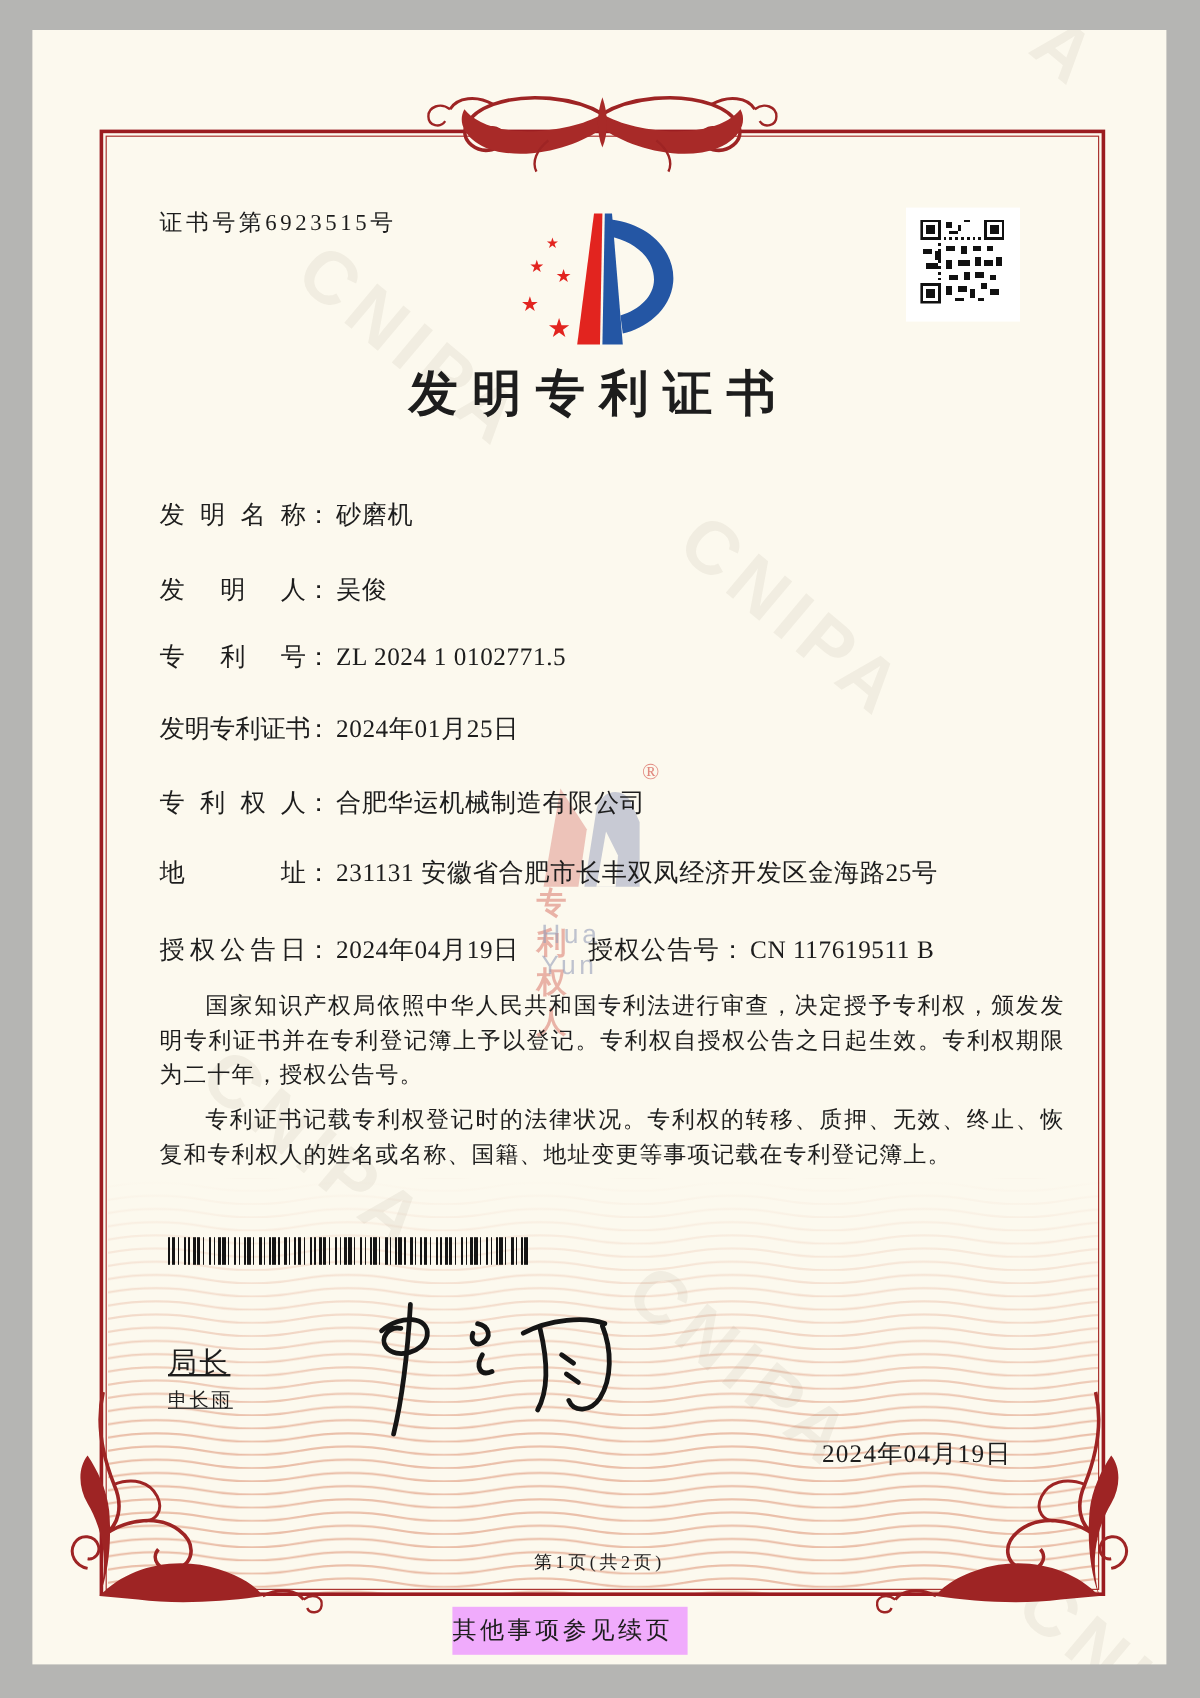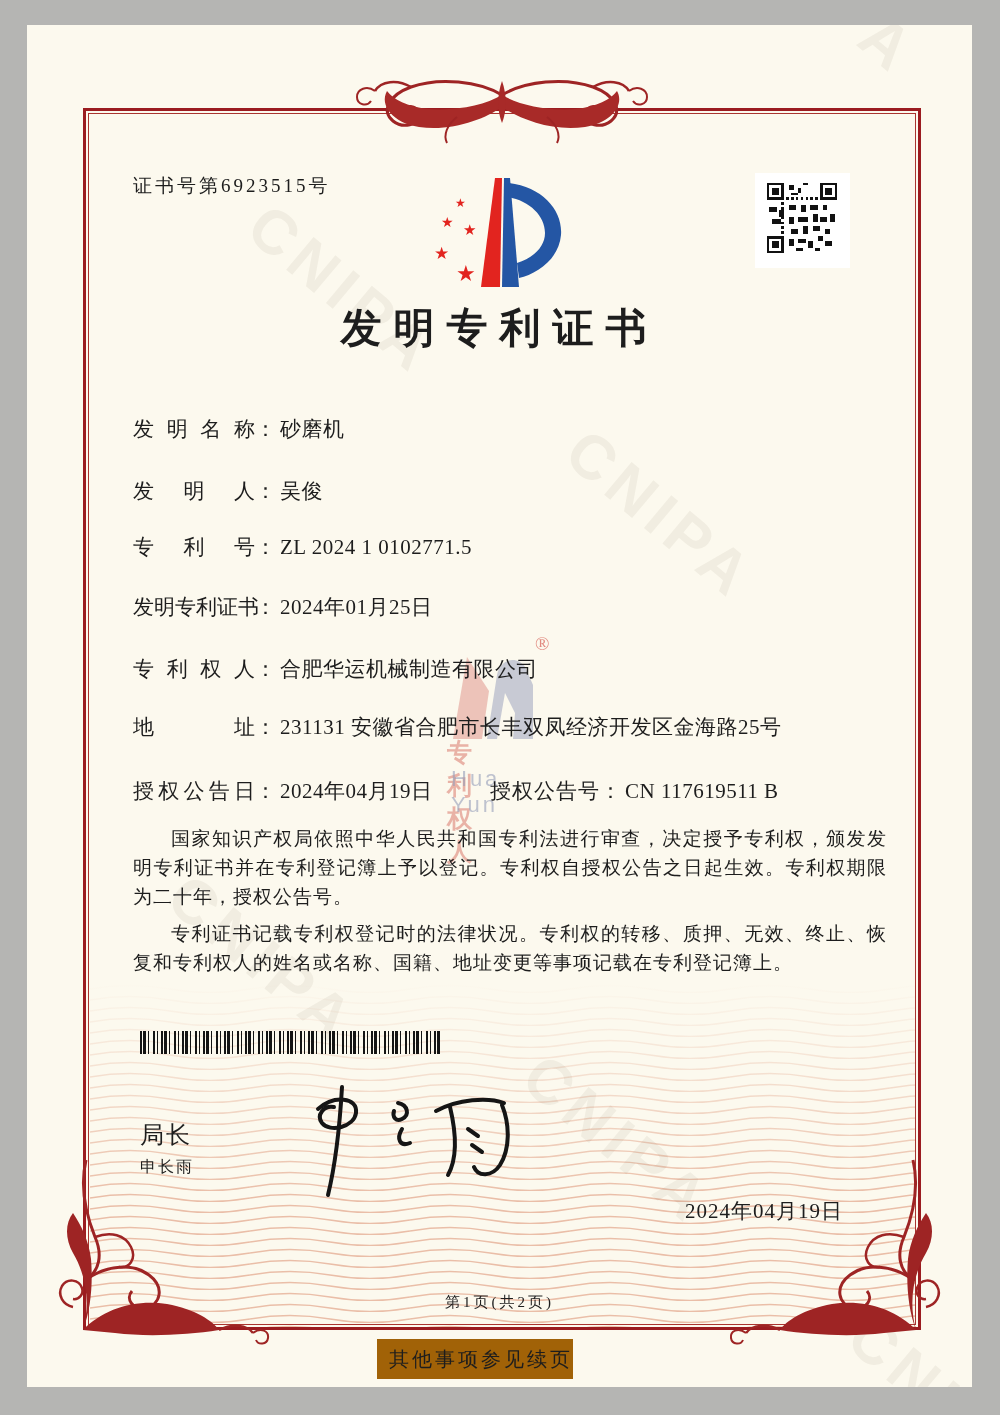--- a/index.html
+++ b/index.html
@@ -45,28 +45,28 @@
   .row2label{letter-spacing:1px;}
 
   .paras{left:106px;top:799px;width:754px;font-size:19px;line-height:29px;text-align:justify;}
   .paras p{margin:0 0 8px 0;text-indent:2em;letter-spacing:1px;}
 
   .barcode{left:113px;top:1006px;width:300px;height:23px;
     background:repeating-linear-gradient(90deg,#141414 0 2px,transparent 2px 3px,#141414 3px 6px,
       transparent 6px 8px,#141414 8px 9px,transparent 9px 13px,#141414 13px 15px,
       transparent 15px 17px,#141414 17px 18px,transparent 18px 21px);}
 
-  .sans{font-family:"Liberation Sans","DejaVu Sans",sans-serif;}
+  .sans{font-family:"Liberation Sans","DejaVu Sans",sans-serif;text-decoration:underline;}
   .signer-title{left:113px;top:1094px;font-size:24px;letter-spacing:2px;}
   .signer-name{left:113px;top:1132px;font-size:16px;letter-spacing:2px;}
   .sig{left:263px;top:1052px;}
   .issue-date{left:658px;top:1172px;font-size:21px;letter-spacing:1px;}
   .pageno{left:0;right:0;top:1268px;text-align:center;font-size:15px;letter-spacing:3px;}
-  .footnote{left:350px;top:1314px;width:196px;height:40px;background:#a16207;
-            text-align:right;line-height:40px;font-size:20px;letter-spacing:3px;}
+  .footnote{left:350px;top:1314px;width:196px;height:40px;background:#f0abfc;
+            text-align:left;line-height:40px;font-size:20px;letter-spacing:3px;}
 
   .qrpad{left:728px;top:148px;width:95px;height:95px;background:#ffffff;}
   .qrpad svg{position:absolute;left:12px;top:10px;}
   .logo{left:404px;top:150px;}
 </style>
 </head>
 <body>
 
 <div class="stage">
   <div class="paper">

